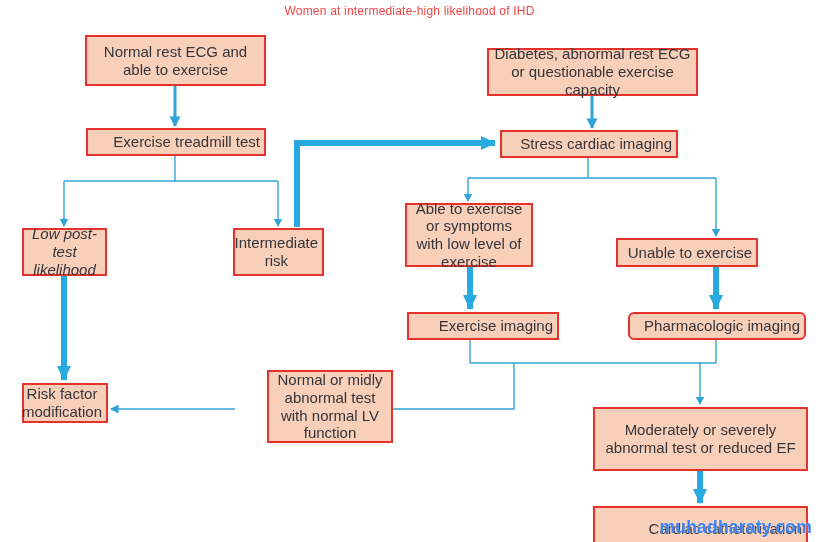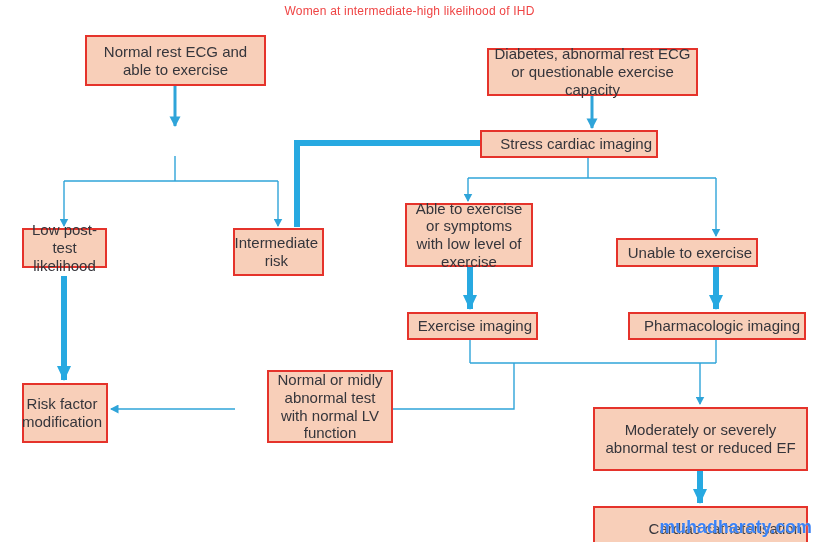--- a/index.html
+++ b/index.html
@@ -77,45 +77,48 @@
 
     <path class="thick" d="M700,463 V503" marker-end="url(#mThick)"></path>
   </svg>
 
   <div class="node" style="left:85px;top:35px;width:181px;height:51px;">
     <span>Normal rest ECG and able to exercise</span>
   </div>
   <div class="node" style="left:487px;top:36px;width:211px;height:48px;margin-top:12px;">
     <span>Diabetes, abnormal rest ECG or questionable exercise capacity</span>
   </div>
-  <div class="node" style="left:480px;top:130px;width:178px;height:28px;">
+  <div class="node" style="left:86px;top:128px;width:180px;height:28px;">
+    <span>Exercise treadmill test</span>
+  </div>
+  <div class="node" style="left:500px;top:130px;width:178px;height:28px;">
     <span>Stress cardiac imaging</span>
   </div>
-  <div class="node" style="left:22px;top:228px;width:85px;height:40px;">
+  <div class="node" style="left:22px;top:228px;width:85px;height:48px;font-style:italic;">
     <span>Low post-test likelihood</span>
   </div>
   <div class="node" style="left:233px;top:228px;width:91px;height:48px;">
     <span>Intermediate risk</span>
   </div>
   <div class="node" style="left:405px;top:203px;width:128px;height:64px;">
     <span>Able to exercise or symptoms with low level of exercise</span>
   </div>
   <div class="node" style="left:616px;top:238px;width:142px;height:29px;">
     <span>Unable to exercise</span>
   </div>
-  <div class="node" style="left:407px;top:312px;width:131px;height:28px;">
+  <div class="node" style="left:407px;top:312px;width:152px;height:28px;">
     <span>Exercise imaging</span>
   </div>
-  <div class="node" style="left:628px;top:312px;width:178px;height:28px;">
+  <div class="node" style="left:628px;top:312px;width:178px;height:28px;border-radius:6px;">
     <span>Pharmacologic imaging</span>
   </div>
   <div class="node" style="left:235px;top:370px;width:126px;height:73px;margin-left:32px;">
     <span>Normal or midly abnormal test with normal LV function</span>
   </div>
-  <div class="node" style="left:22px;top:383px;width:86px;height:60px;">
+  <div class="node" style="left:22px;top:383px;width:86px;height:40px;">
     <span>Risk factor modification</span>
   </div>
   <div class="node" style="left:593px;top:407px;width:215px;height:64px;">
     <span>Moderately or severely abnormal test or reduced EF</span>
   </div>
   <div class="node" style="left:593px;top:506px;width:215px;height:46px;">
     <span>Cardiac catheterisation</span>
   </div>
 
   <div class="watermark">muhadharaty.com</div>

